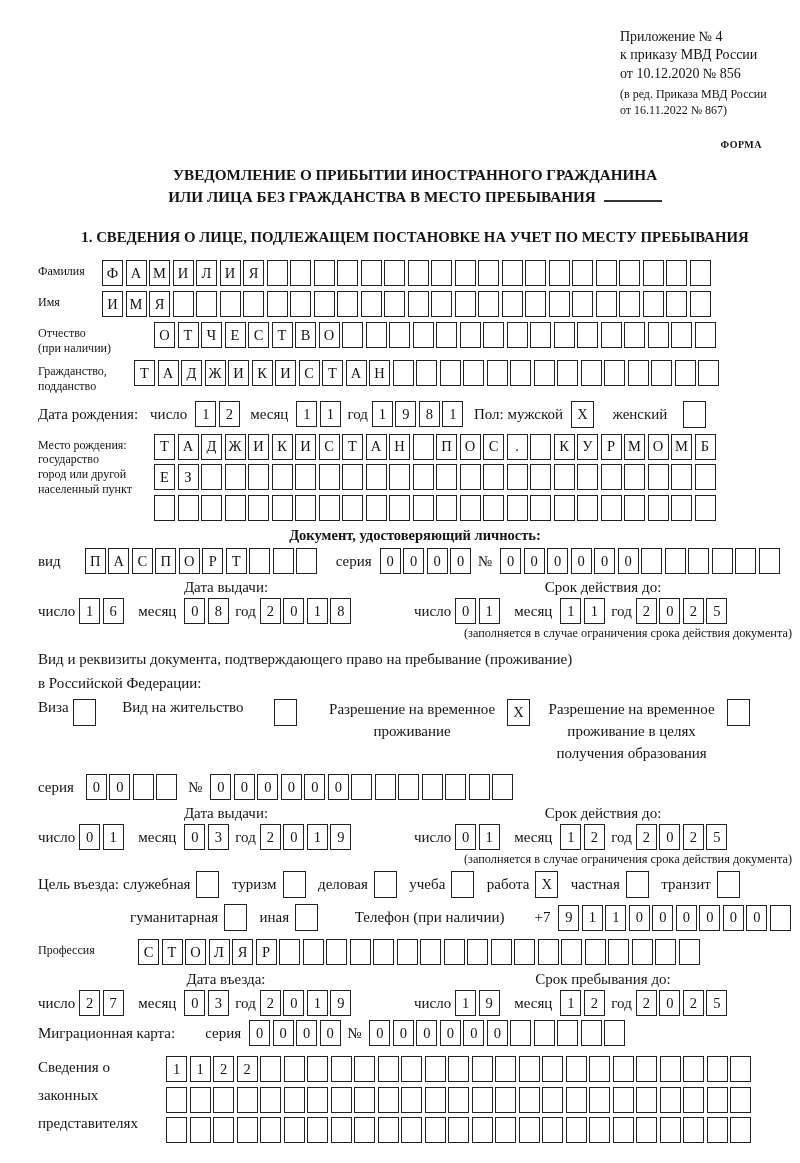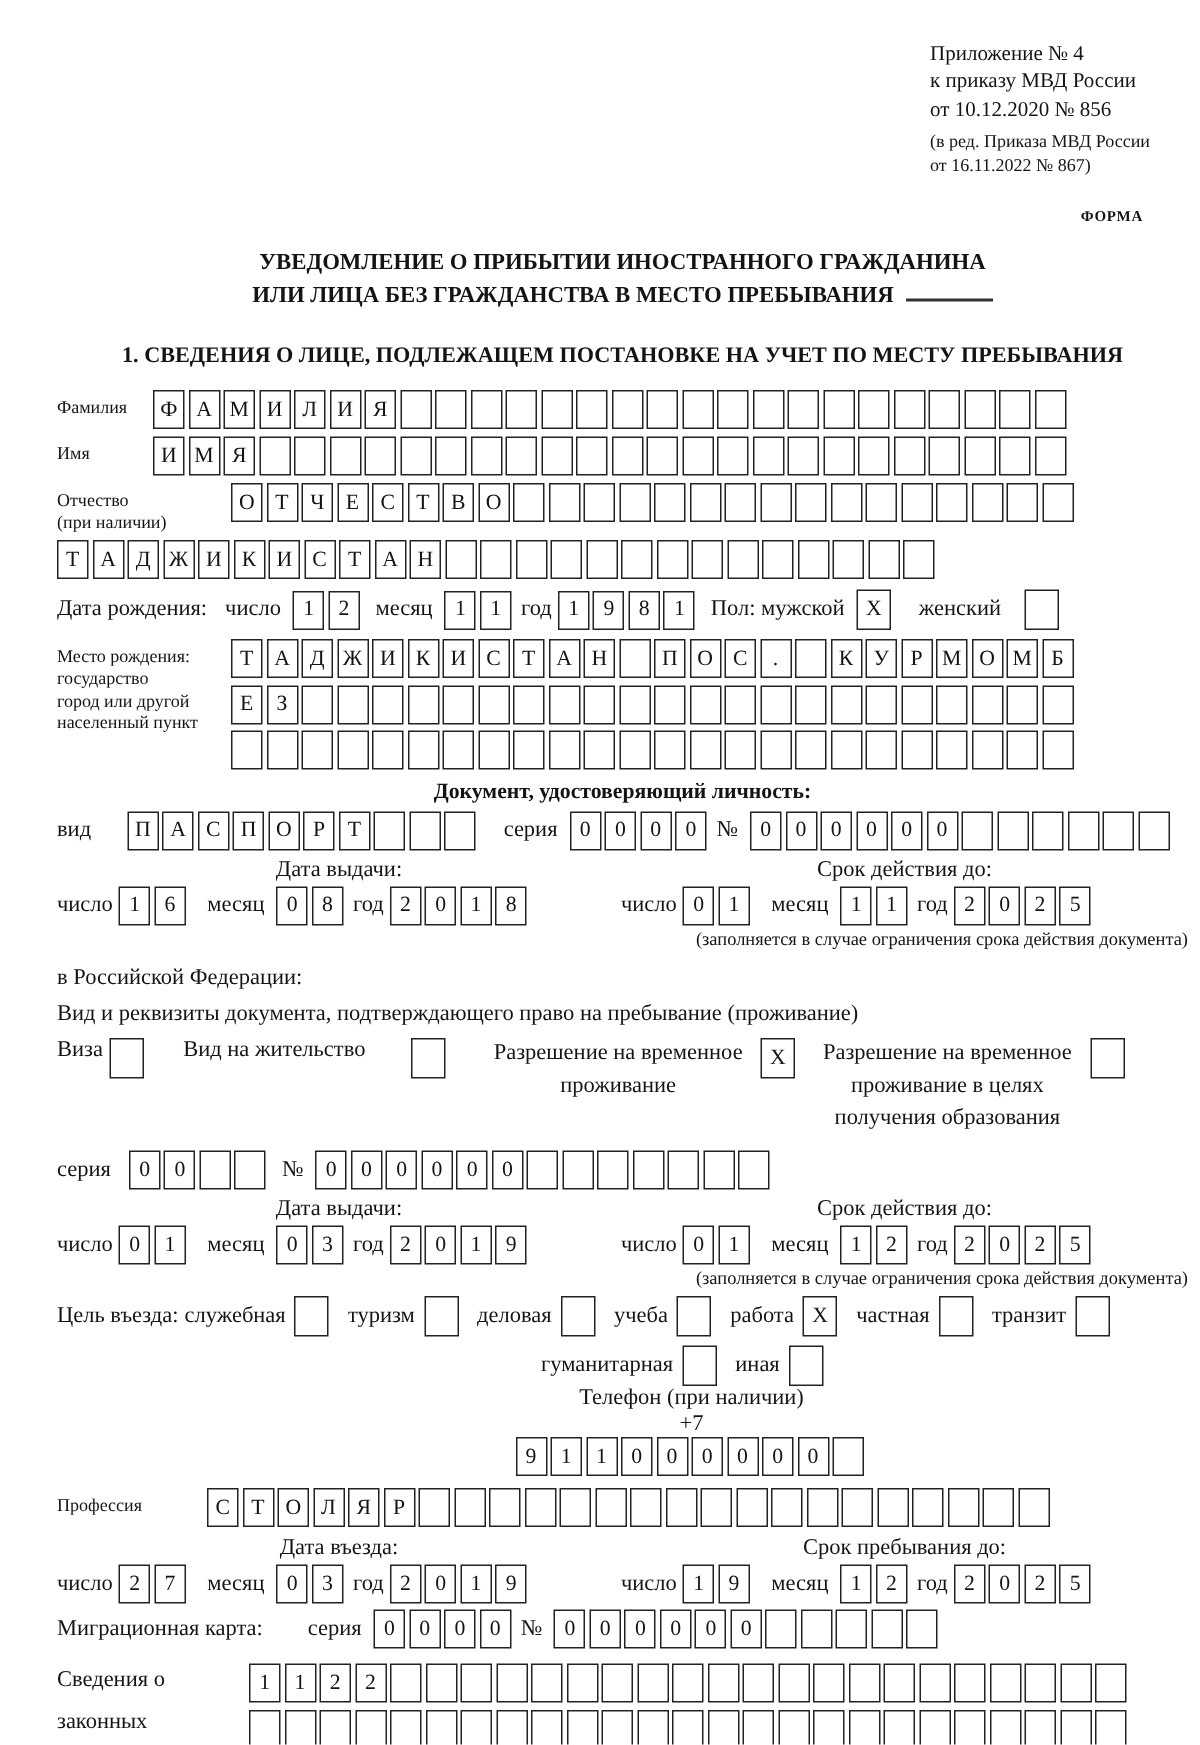--- a/index.html
+++ b/index.html
@@ -168,20 +168,24 @@
       <span class="cell"></span>
       <span class="cell"></span>
       <span class="cell"></span>
       <span class="cell"></span>
       <span class="cell"></span>
       <span class="cell"></span>
     </div>
 </div>
 
 <div class="row">
+  <div class="lbl w96">
+      <div>Гражданство,</div>
+      <div>подданство</div>
+    </div>
   <div class="cells">
       <span class="cell">Т</span>
       <span class="cell">А</span>
       <span class="cell">Д</span>
       <span class="cell">Ж</span>
       <span class="cell">И</span>
       <span class="cell">К</span>
       <span class="cell">И</span>
       <span class="cell">С</span>
       <span class="cell">Т</span>
@@ -425,22 +429,22 @@
           <span class="cell">0</span>
           <span class="cell">2</span>
           <span class="cell">5</span>
         </span>
     </div>
     <div class="dnote">(заполняется в случае ограничения срока действия документа)</div>
   </div>
 </div>
 
 <div style="font-size:15px;margin-top:6px;line-height:1.6;">
+  <div>Вид и реквизиты документа, подтверждающего право на пребывание (проживание)</div>
   <div>в Российской Федерации:</div>
-  <div>Вид и реквизиты документа, подтверждающего право на пребывание (проживание)</div>
 </div>
 
 <div class="permits">
   <span class="t">Виза</span>
     <span class="gap4"></span>
   <span class="cell cbox"></span>
     <span class="gap24"></span>
   <span class="t">Вид на жительство</span>
     <span class="gap30"></span>
   <span class="cell cbox"></span>
@@ -576,21 +580,21 @@
         <span class="opt-label">частная</span>
         <span class="cell cbox"></span>
       </span>
       <span class="opt">
         <span class="opt-label">транзит</span>
         <span class="cell cbox"></span>
       </span>
     </span>
 </div>
 
-<div class="inline-row" style="margin-top:6px;padding-left:92px;flex-direction:column;">
+<div class="inline-row" style="margin-top:6px;padding-left:92px;">
   <span class="cells" style="align-items:center;">
       <span class="opt">
         <span class="opt-label">гуманитарная</span>
         <span class="cell cbox"></span>
       </span>
       <span class="opt">
         <span class="opt-label">иная</span>
         <span class="cell cbox"></span>
       </span>
     </span>

